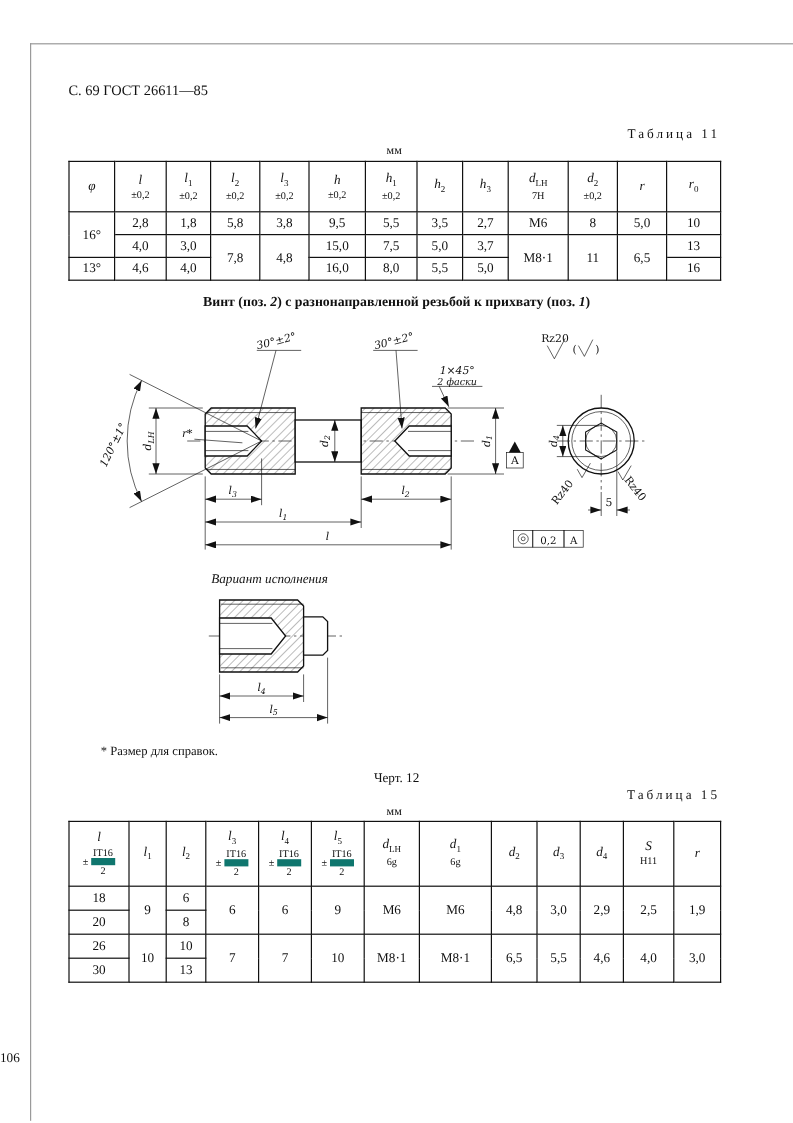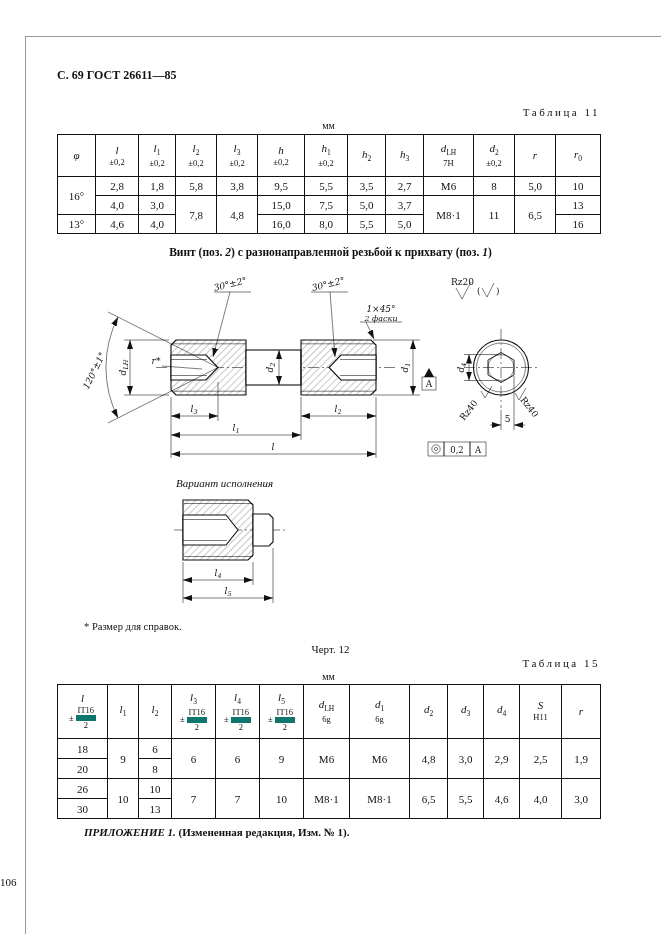--- a/index.html
+++ b/index.html
@@ -1,20 +1,20 @@
 <!DOCTYPE html>
 <html><head>
 <meta charset="utf-8">
 <style>
   *{margin:0;padding:0;box-sizing:border-box}
   html,body{background:#fff}
   body{width:661px;height:936px;position:relative;font-family:"Liberation Serif","DejaVu Serif",serif;color:#111;overflow:hidden}
   .abs{position:absolute}
 
-  .doc-header{font-weight:bold;font-size:12px}
+  .doc-header{font-weight:normal;font-size:12px}
   .tbl-caption{font-size:11px;letter-spacing:2.5px}
   .units{font-size:10px;text-align:center}
   .dwg-title{font-size:11.5px;text-align:center;font-weight:bold}
   .dwg-title i{font-style:italic}
   .variant-caption{font-size:11px;font-style:italic}
   .footnote{font-size:10.5px}
   .fig-caption{font-size:11px;text-align:center}
   .appendix{font-size:11px;line-height:13.5px}
   .appendix .apl{font-style:italic;font-weight:bold}
   .appendix b{font-weight:bold}
@@ -499,16 +499,15 @@
       <td rowspan="2">3,0</td>
     </tr>
     <tr>
       <td>30</td>
       <td>13</td>
     </tr>
   </tbody>
 </table>
 
 <div class="abs appendix" style="left:84px;top:826px">
-  <div><span class="apl">ПРИЛОЖЕНИЕ 1.</span> <b>(Измененная редакция, Изм. № 1).</b></div>
 </div>
 
 <div class="abs page-num" style="left:0;top:876px;width:661px">106</div>
 
 </body></html>

